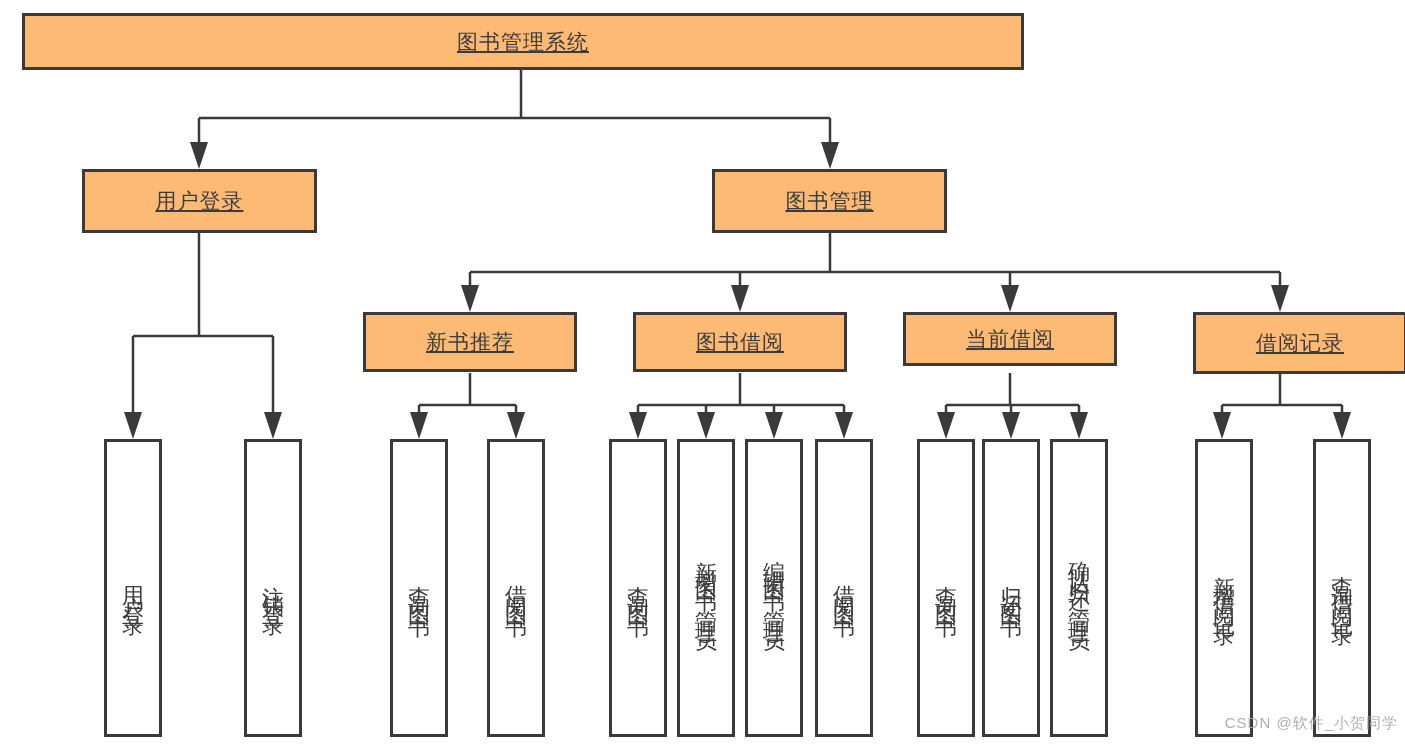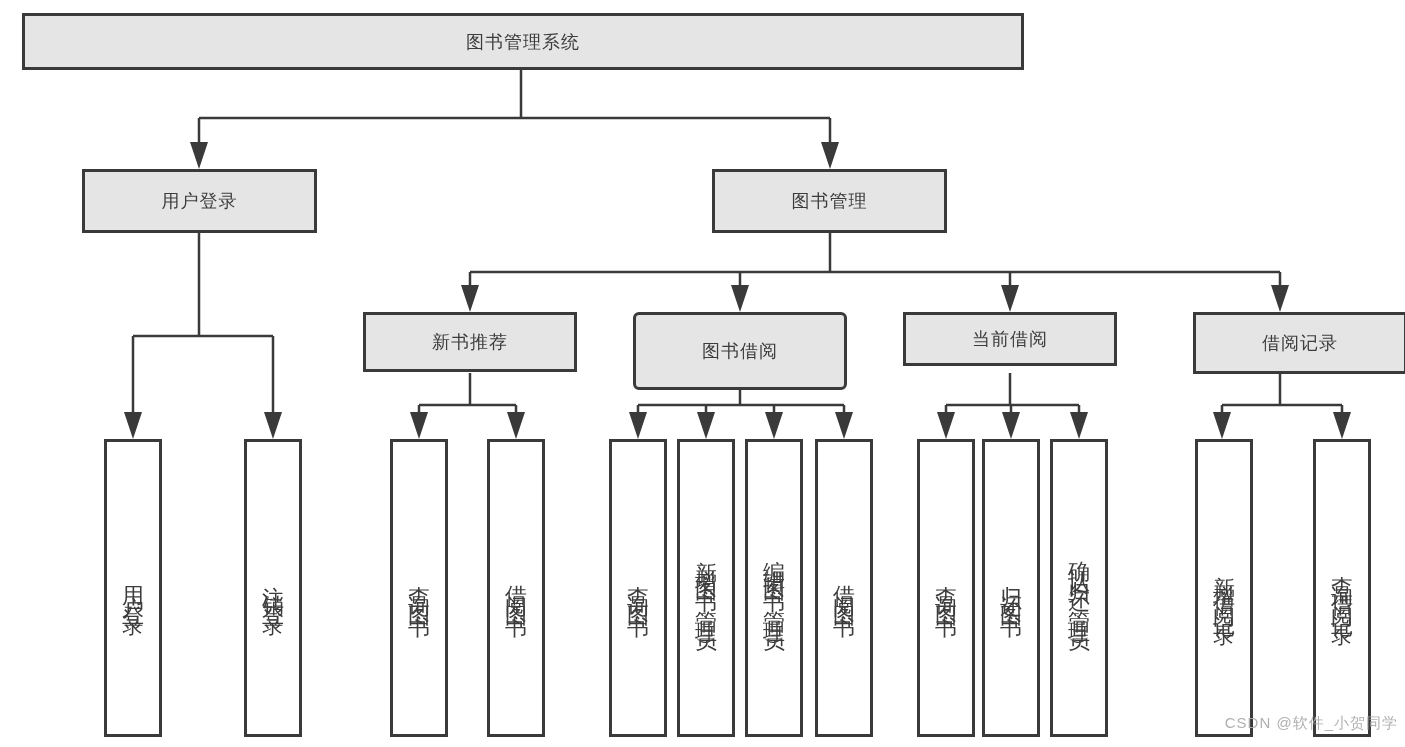--- a/index.html
+++ b/index.html
@@ -12,28 +12,29 @@
     overflow: hidden;
   }
   #connectors {
     position: absolute;
     left: 0; top: 0;
     width: 1405px; height: 747px;
   }
   .node {
     position: absolute;
     box-sizing: border-box;
-    background: #e5e5e5;
+    background: #fdba74;
     border: 3px solid #3a3a3a;
     display: flex;
     align-items: center;
     justify-content: center;
     color: #3c3c3c;
-    font-size: 18px;
+    font-size: 21px;
     letter-spacing: 1px;
+    text-decoration: underline;
   }
   .leaf {
     position: absolute;
     box-sizing: border-box;
     background: #ffffff;
     border: 3px solid #3a3a3a;
     width: 58px;
     top: 439px;
     height: 298px;
     display: flex;
@@ -50,21 +51,21 @@
     white-space: nowrap;
     color: #3c3c3c;
   }
   
   #b-root   { left: 22px;  top: 13px;  width: 1002px; height: 57px; }
   
   #b-login  { left: 82px;  top: 169px; width: 235px;  height: 64px; }
   #b-mgmt   { left: 712px; top: 169px; width: 235px;  height: 64px; }
   
   #b-nb     { left: 363px;  top: 312px; width: 214px; height: 60px; }
-  #b-bb     { left: 633px;  top: 312px; width: 214px; height: 78px; border-radius: 6px; }
+  #b-bb     { left: 633px;  top: 312px; width: 214px; height: 60px; }
   #b-cb     { left: 903px;  top: 312px; width: 214px; height: 54px; }
   #b-br     { left: 1193px; top: 312px; width: 214px; height: 62px; }
   
   #lf-login-user   { left: 104px; }
   #lf-login-out    { left: 244px; }
   #lf-nb-query     { left: 390px; }
   #lf-nb-borrow    { left: 487px; }
   #lf-bb-query     { left: 609px; }
   #lf-bb-add       { left: 677px; }
   #lf-bb-edit      { left: 745px; }

